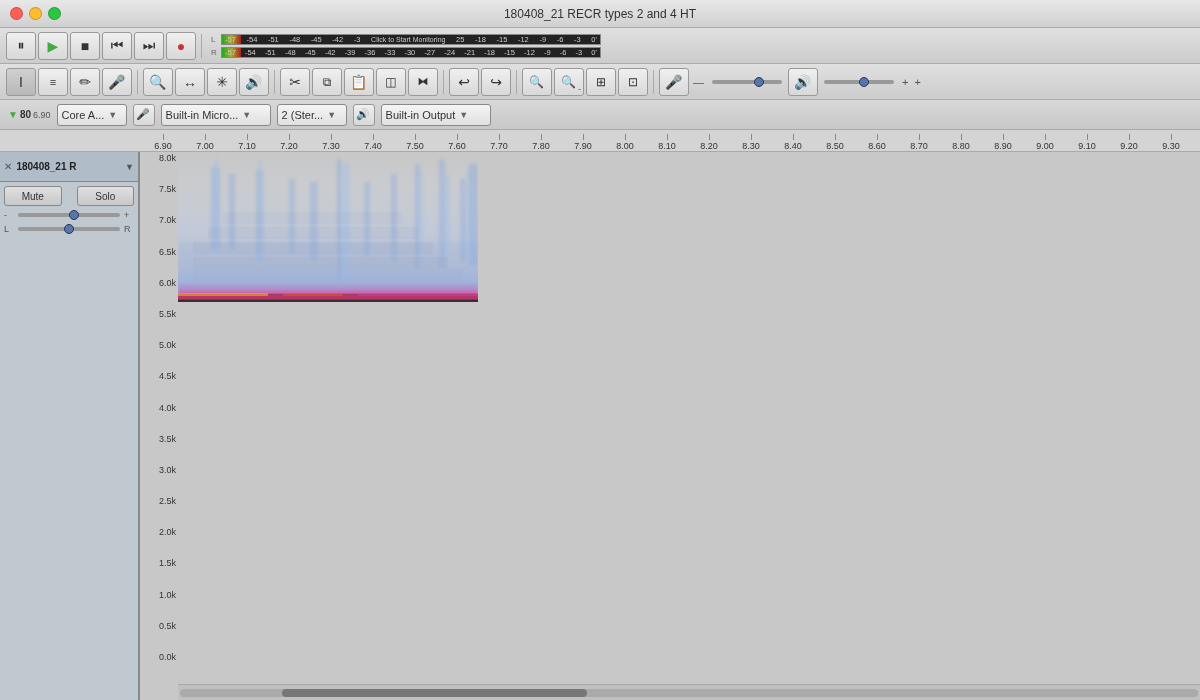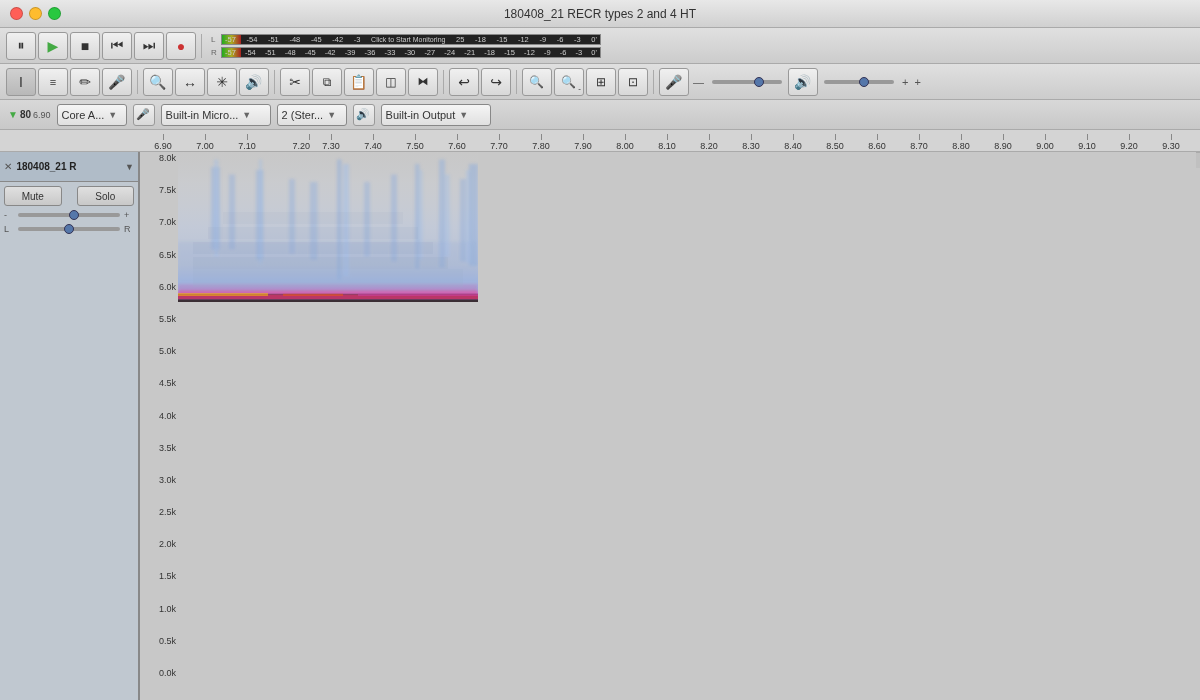--- a/index.html
+++ b/index.html
@@ -253,20 +253,21 @@
       padding: 2px 0;
     }
 
     
     #waveform-area {
       flex: 1;
       background: #c8c8c8;
       position: relative;
       overflow: hidden;
       display: flex;
+      flex-direction: column;
     }
     #spectrogram-canvas {
       width: 100%;
       flex: 1;
       position: relative;
       overflow: hidden;
     }
 
     
     #freq-axis {
@@ -479,21 +480,21 @@
       <span class="ruler-num">6.90</span>
     </div>
     <div class="ruler-mark" style="width:42px;">
       <div class="ruler-tick"></div>
       <span class="ruler-num">7.00</span>
     </div>
     <div class="ruler-mark" style="width:42px;">
       <div class="ruler-tick"></div>
       <span class="ruler-num">7.10</span>
     </div>
-    <div class="ruler-mark" style="width:42px;align-items:flex-end;">
+    <div class="ruler-mark" style="width:42px;">
       <div class="ruler-tick"></div>
       <span class="ruler-num">7.20</span>
     </div>
     <div class="ruler-mark" style="width:42px;">
       <div class="ruler-tick"></div>
       <span class="ruler-num">7.30</span>
     </div>
     <div class="ruler-mark" style="width:42px;">
       <div class="ruler-tick"></div>
       <span class="ruler-num">7.40</span>

